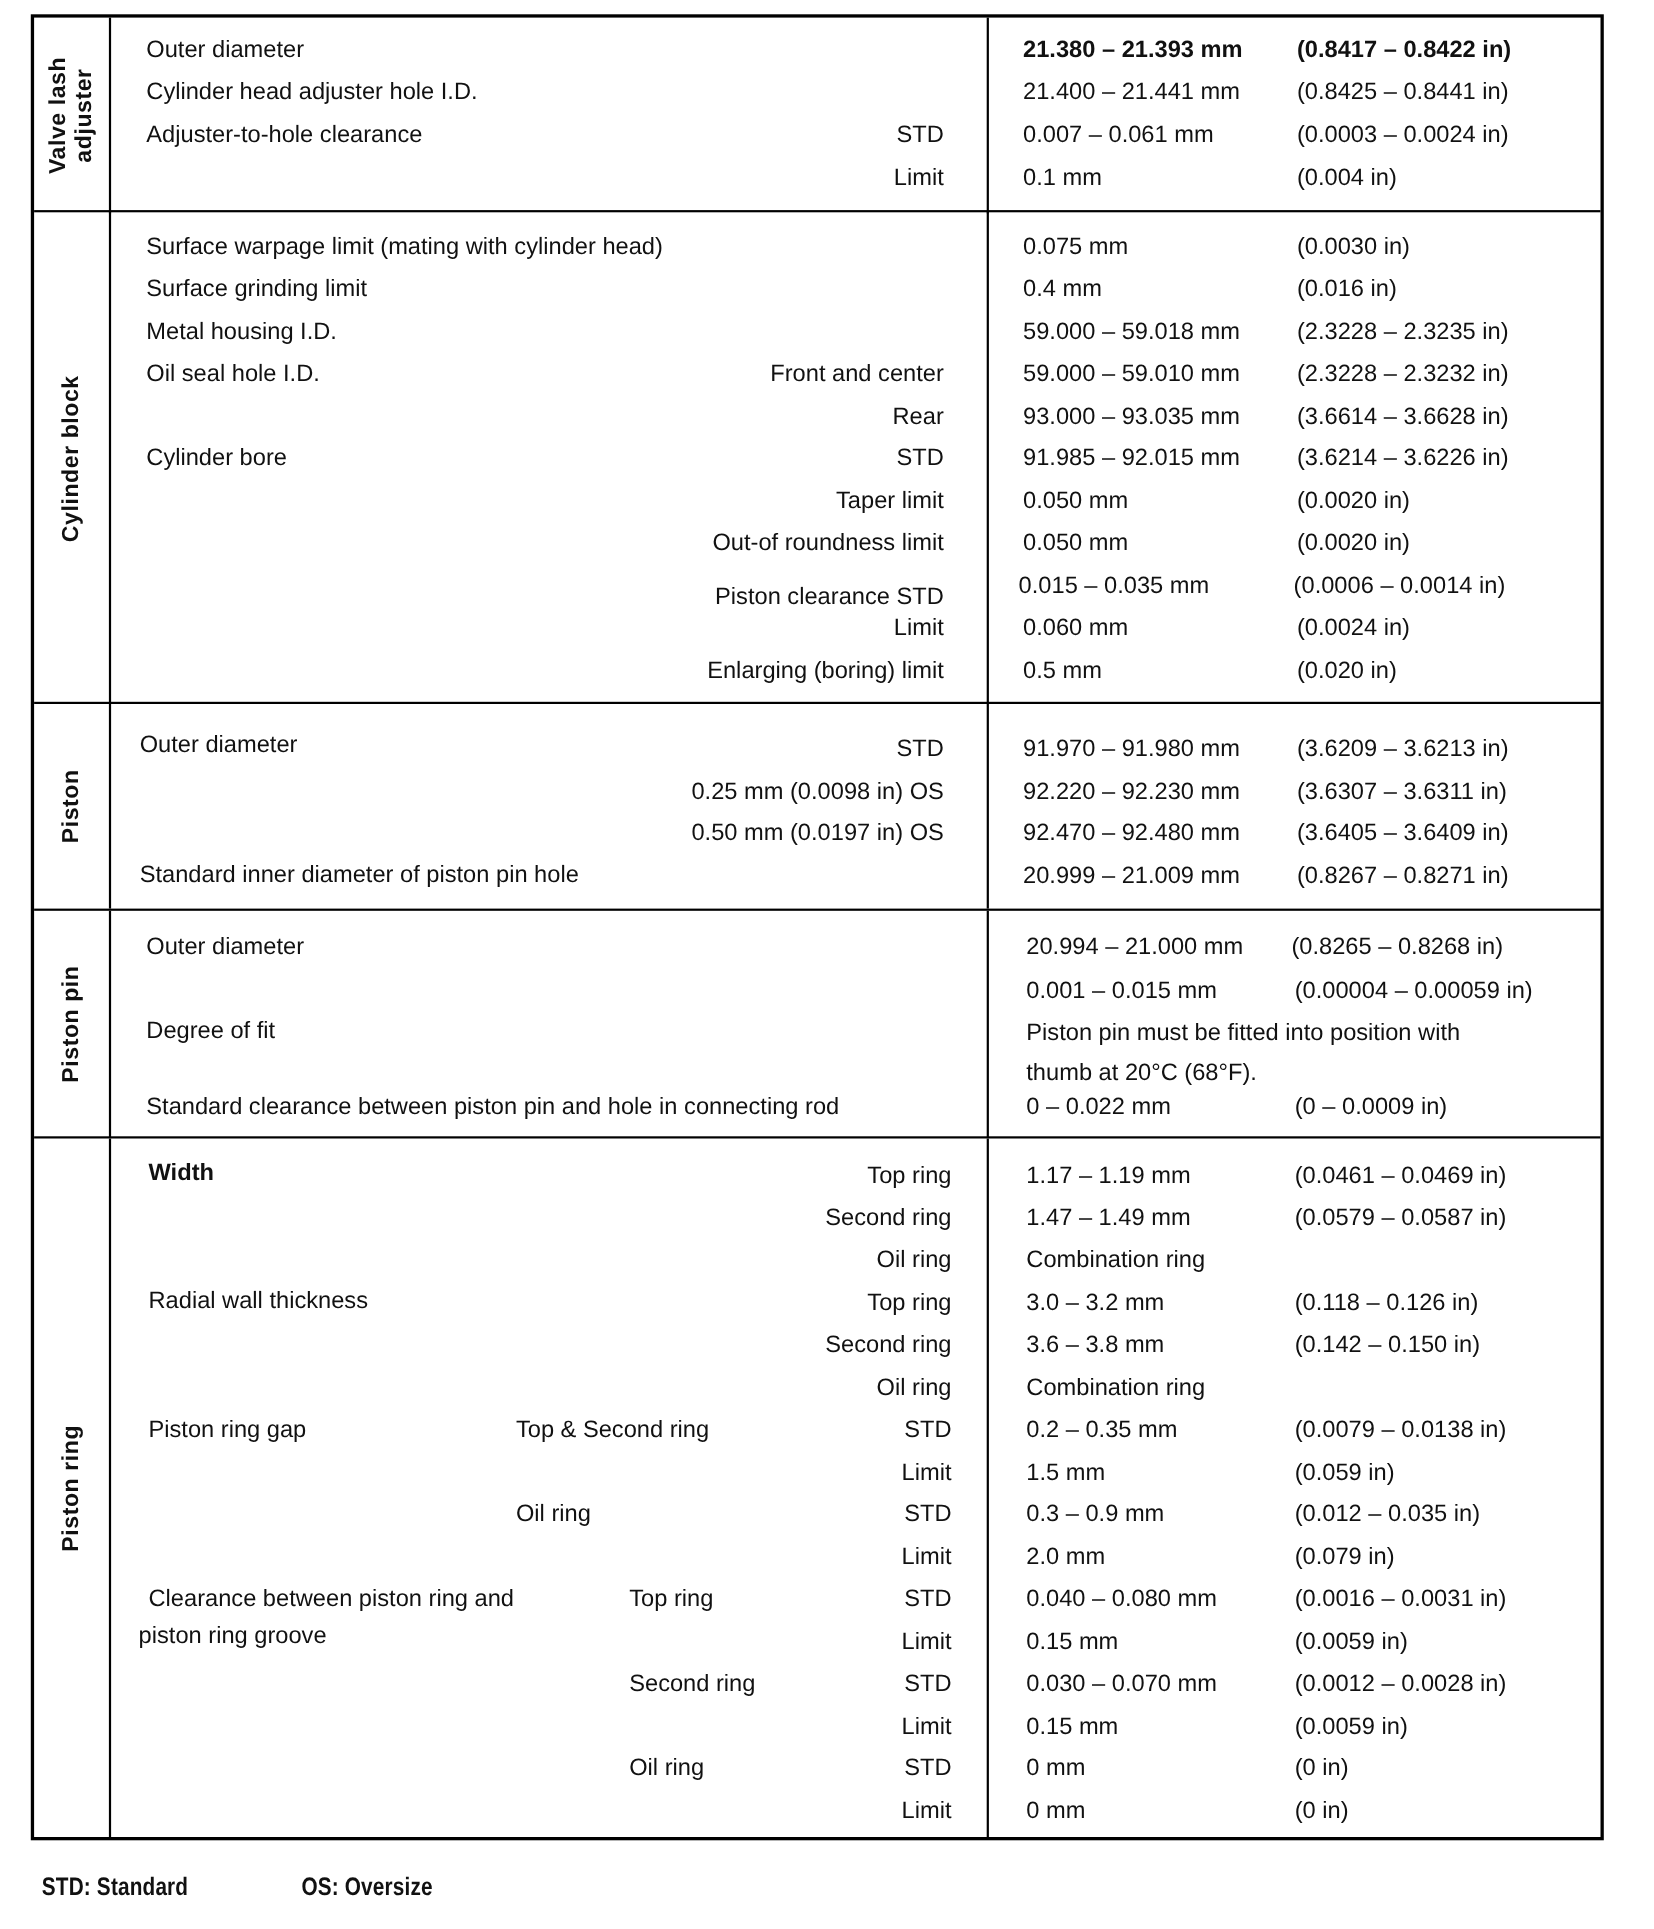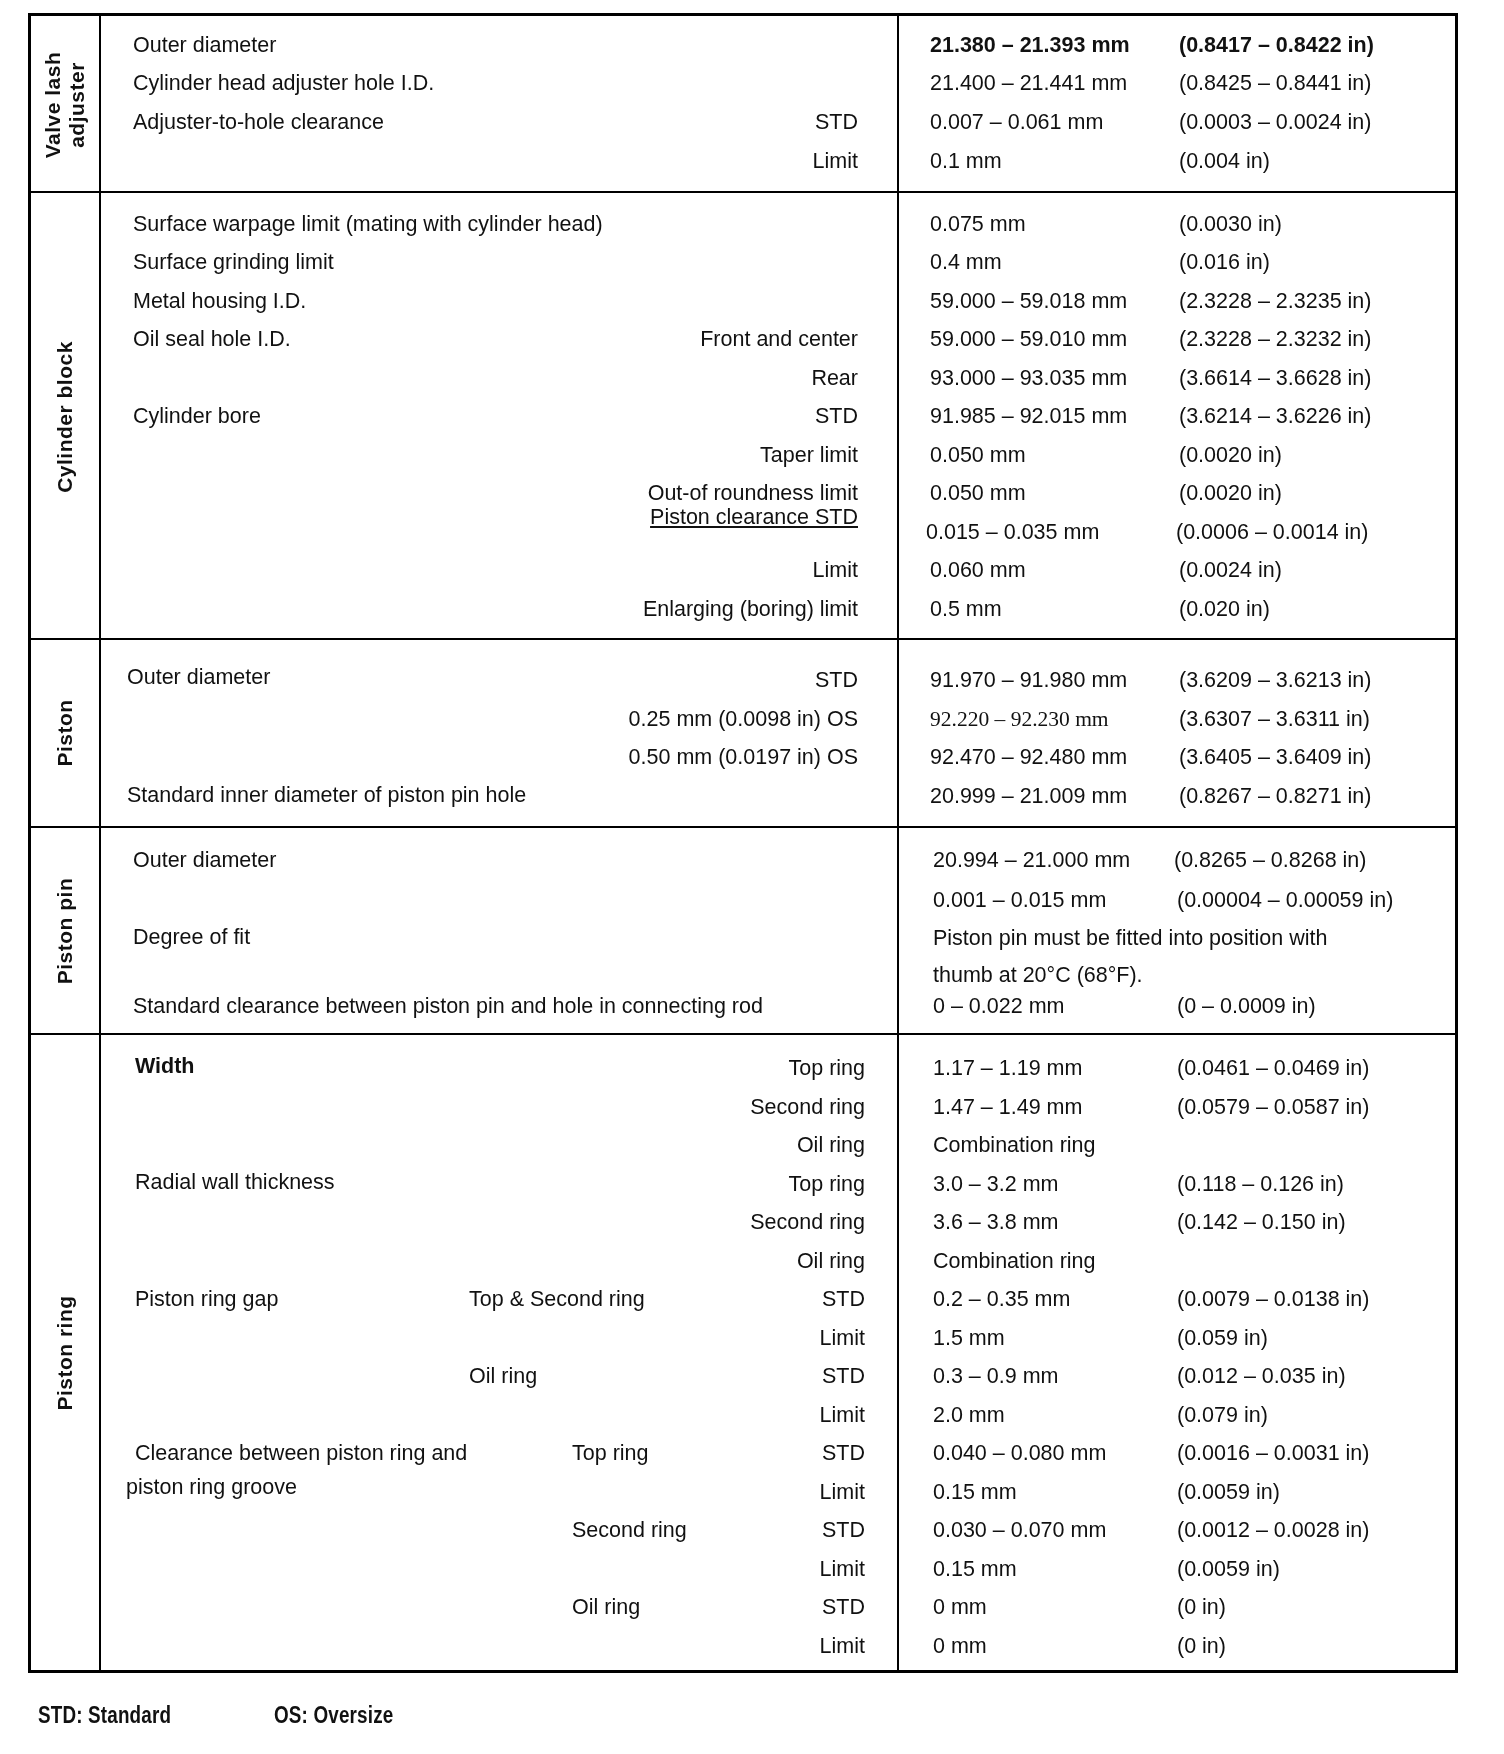--- a/index.html
+++ b/index.html
@@ -83,21 +83,21 @@
     <div class="txt" style="left:1148px; top:223px;">(3.6214 – 3.6226 in)</div>
 
     <div class="txt r" style="right:597px; top:262px;">Taper limit</div>
     <div class="txt" style="left:899px; top:262px;">0.050 mm</div>
     <div class="txt" style="left:1148px; top:262px;">(0.0020 in)</div>
 
     <div class="txt r" style="right:597px; top:300px;">Out-of roundness limit</div>
     <div class="txt" style="left:899px; top:300px;">0.050 mm</div>
     <div class="txt" style="left:1148px; top:300px;">(0.0020 in)</div>
 
-    <div class="txt r" style="right:597px; top:324px;text-decoration:underline;">Piston clearance STD</div>
+    <div class="txt r" style="right:597px; top:349px;">Piston clearance STD</div>
     <div class="txt" style="left:895px; top:339px;">0.015 – 0.035 mm</div>
     <div class="txt" style="left:1145px; top:339px;">(0.0006 – 0.0014 in)</div>
 
     <div class="txt r" style="right:597px; top:377px;">Limit</div>
     <div class="txt" style="left:899px; top:377px;">0.060 mm</div>
     <div class="txt" style="left:1148px; top:377px;">(0.0024 in)</div>
 
     <div class="txt r" style="right:597px; top:416px;">Enlarging (boring) limit</div>
     <div class="txt" style="left:899px; top:416px;">0.5 mm</div>
     <div class="txt" style="left:1148px; top:416px;">(0.020 in)</div>
@@ -108,21 +108,21 @@
       <div class="cat-label">Piston</div>
     </div>
     <div class="vdiv"></div>
 
     <div class="txt" style="left:96px; top:37px;">Outer diameter</div>
     <div class="txt r" style="right:597px; top:40px;">STD</div>
     <div class="txt" style="left:899px; top:40px;">91.970 – 91.980 mm</div>
     <div class="txt" style="left:1148px; top:40px;">(3.6209 – 3.6213 in)</div>
 
     <div class="txt r" style="right:597px; top:79px;">0.25 mm (0.0098 in) OS</div>
-    <div class="txt" style="left:899px; top:79px;font-family:Liberation Serif, serif;">92.220 – 92.230 mm</div>
+    <div class="txt" style="left:899px; top:79px;">92.220 – 92.230 mm</div>
     <div class="txt" style="left:1148px; top:79px;">(3.6307 – 3.6311 in)</div>
 
     <div class="txt r" style="right:597px; top:117px;">0.50 mm (0.0197 in) OS</div>
     <div class="txt" style="left:899px; top:117px;">92.470 – 92.480 mm</div>
     <div class="txt" style="left:1148px; top:117px;">(3.6405 – 3.6409 in)</div>
 
     <div class="txt" style="left:96px; top:155px;">Standard inner diameter of piston pin hole</div>
     <div class="txt" style="left:899px; top:156px;">20.999 – 21.009 mm</div>
     <div class="txt" style="left:1148px; top:156px;">(0.8267 – 0.8271 in)</div>
   </div>

